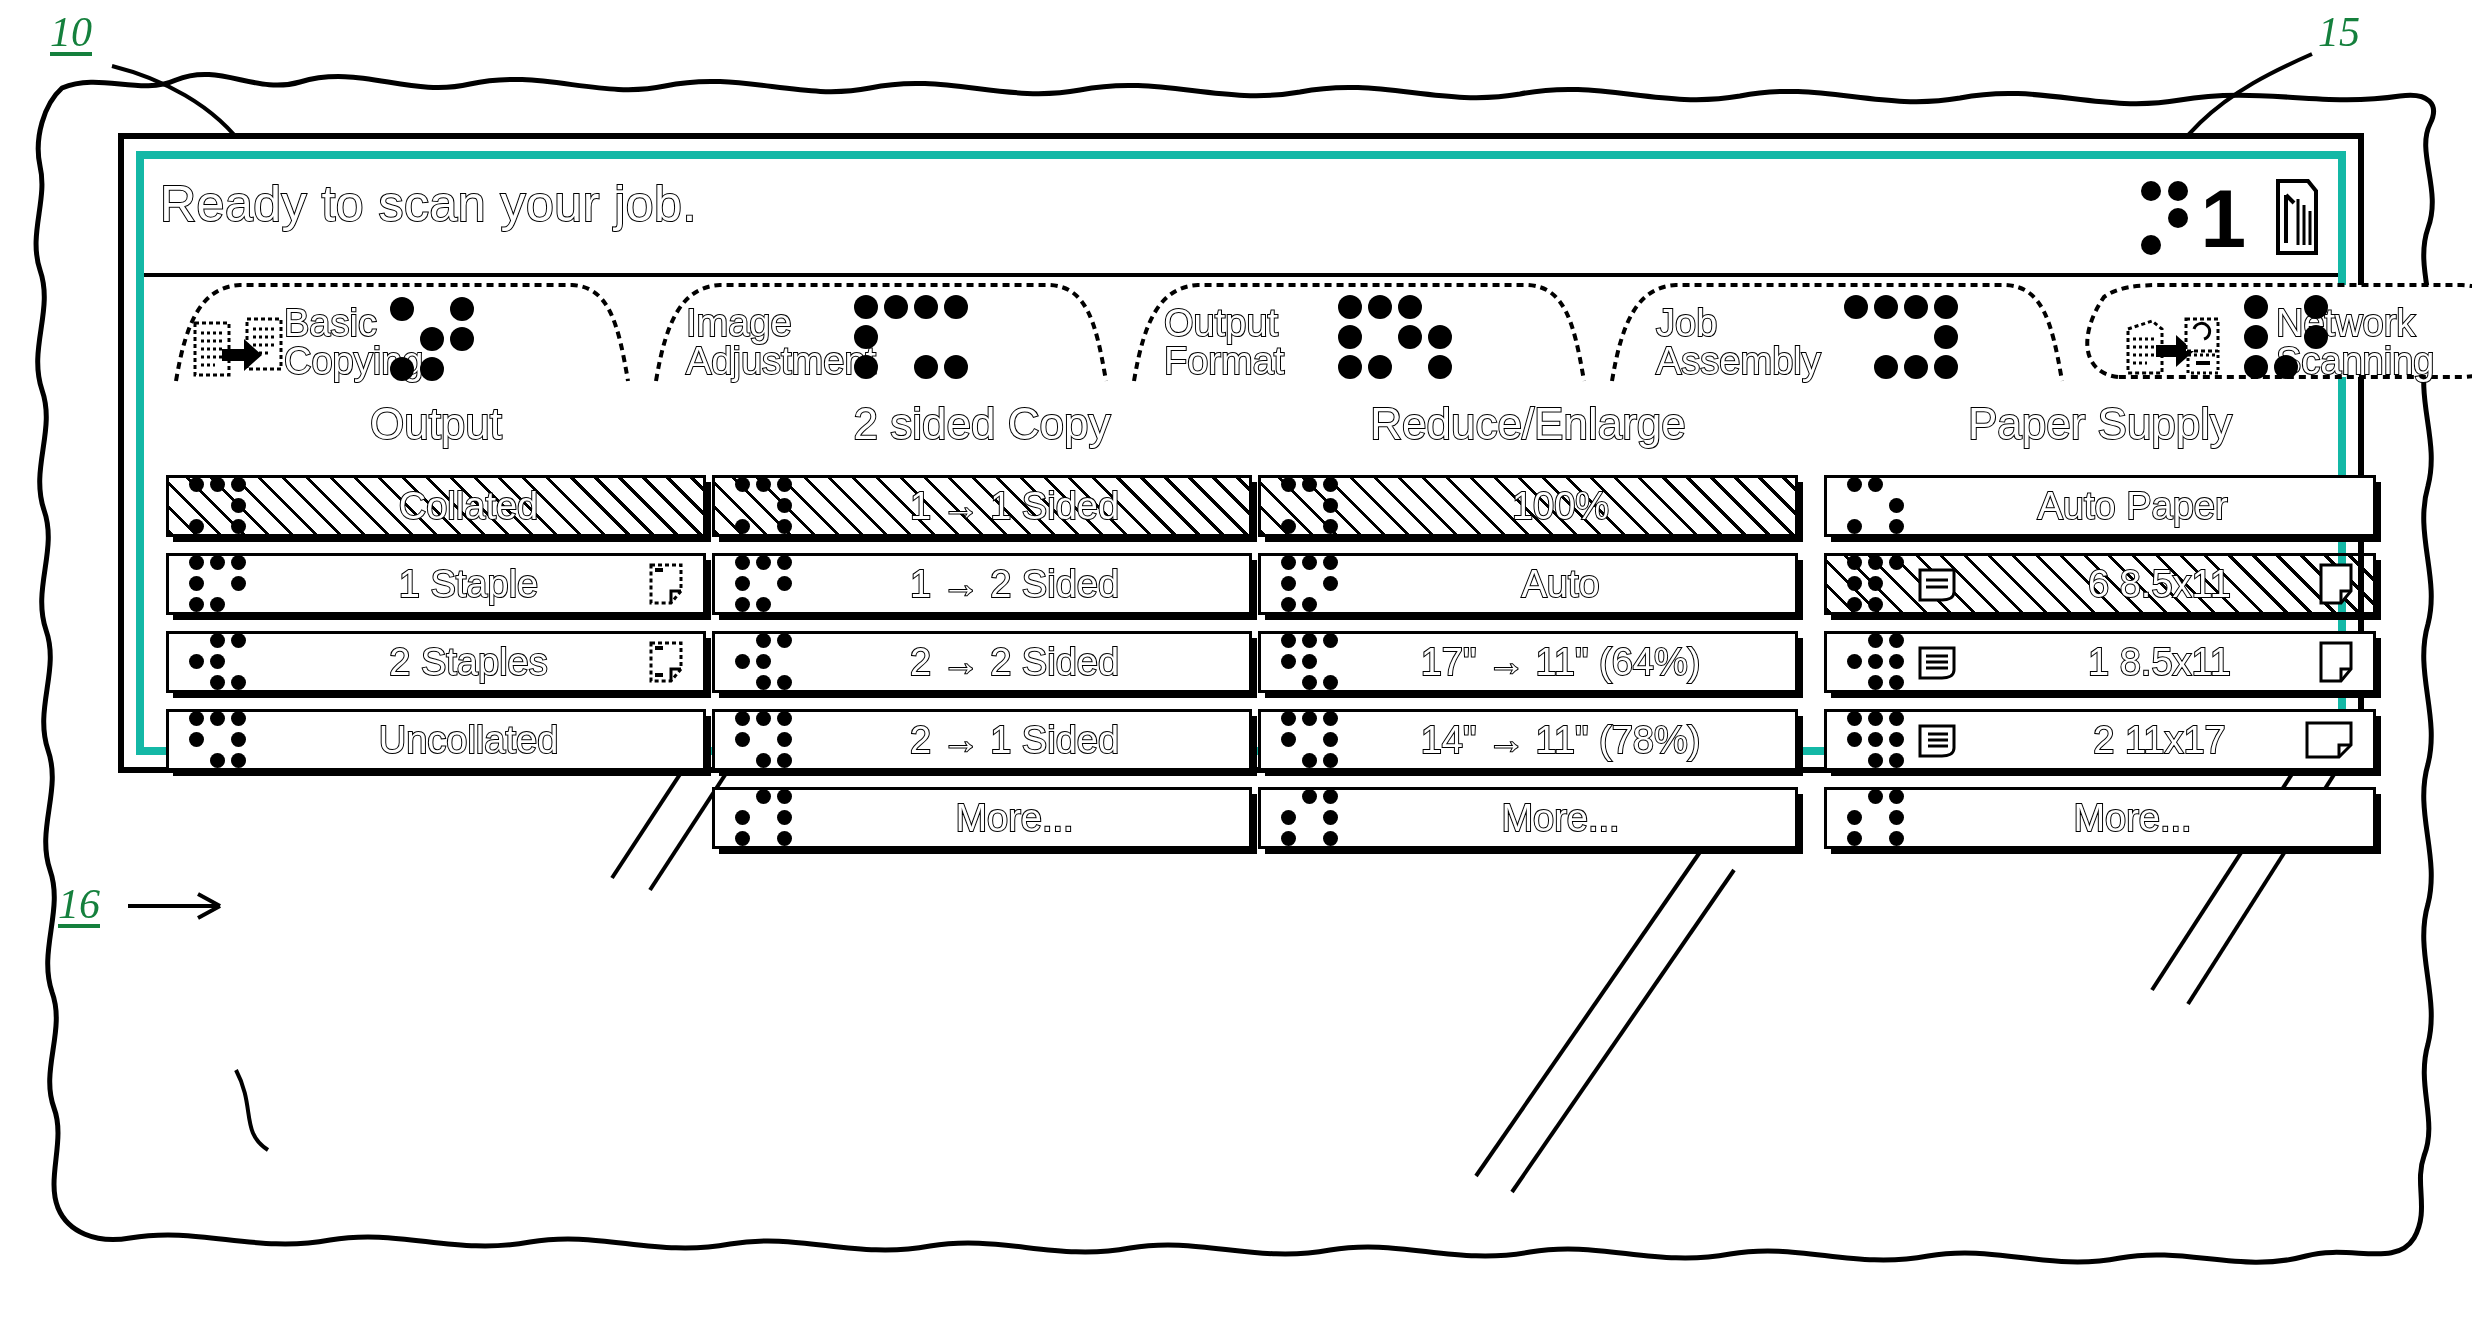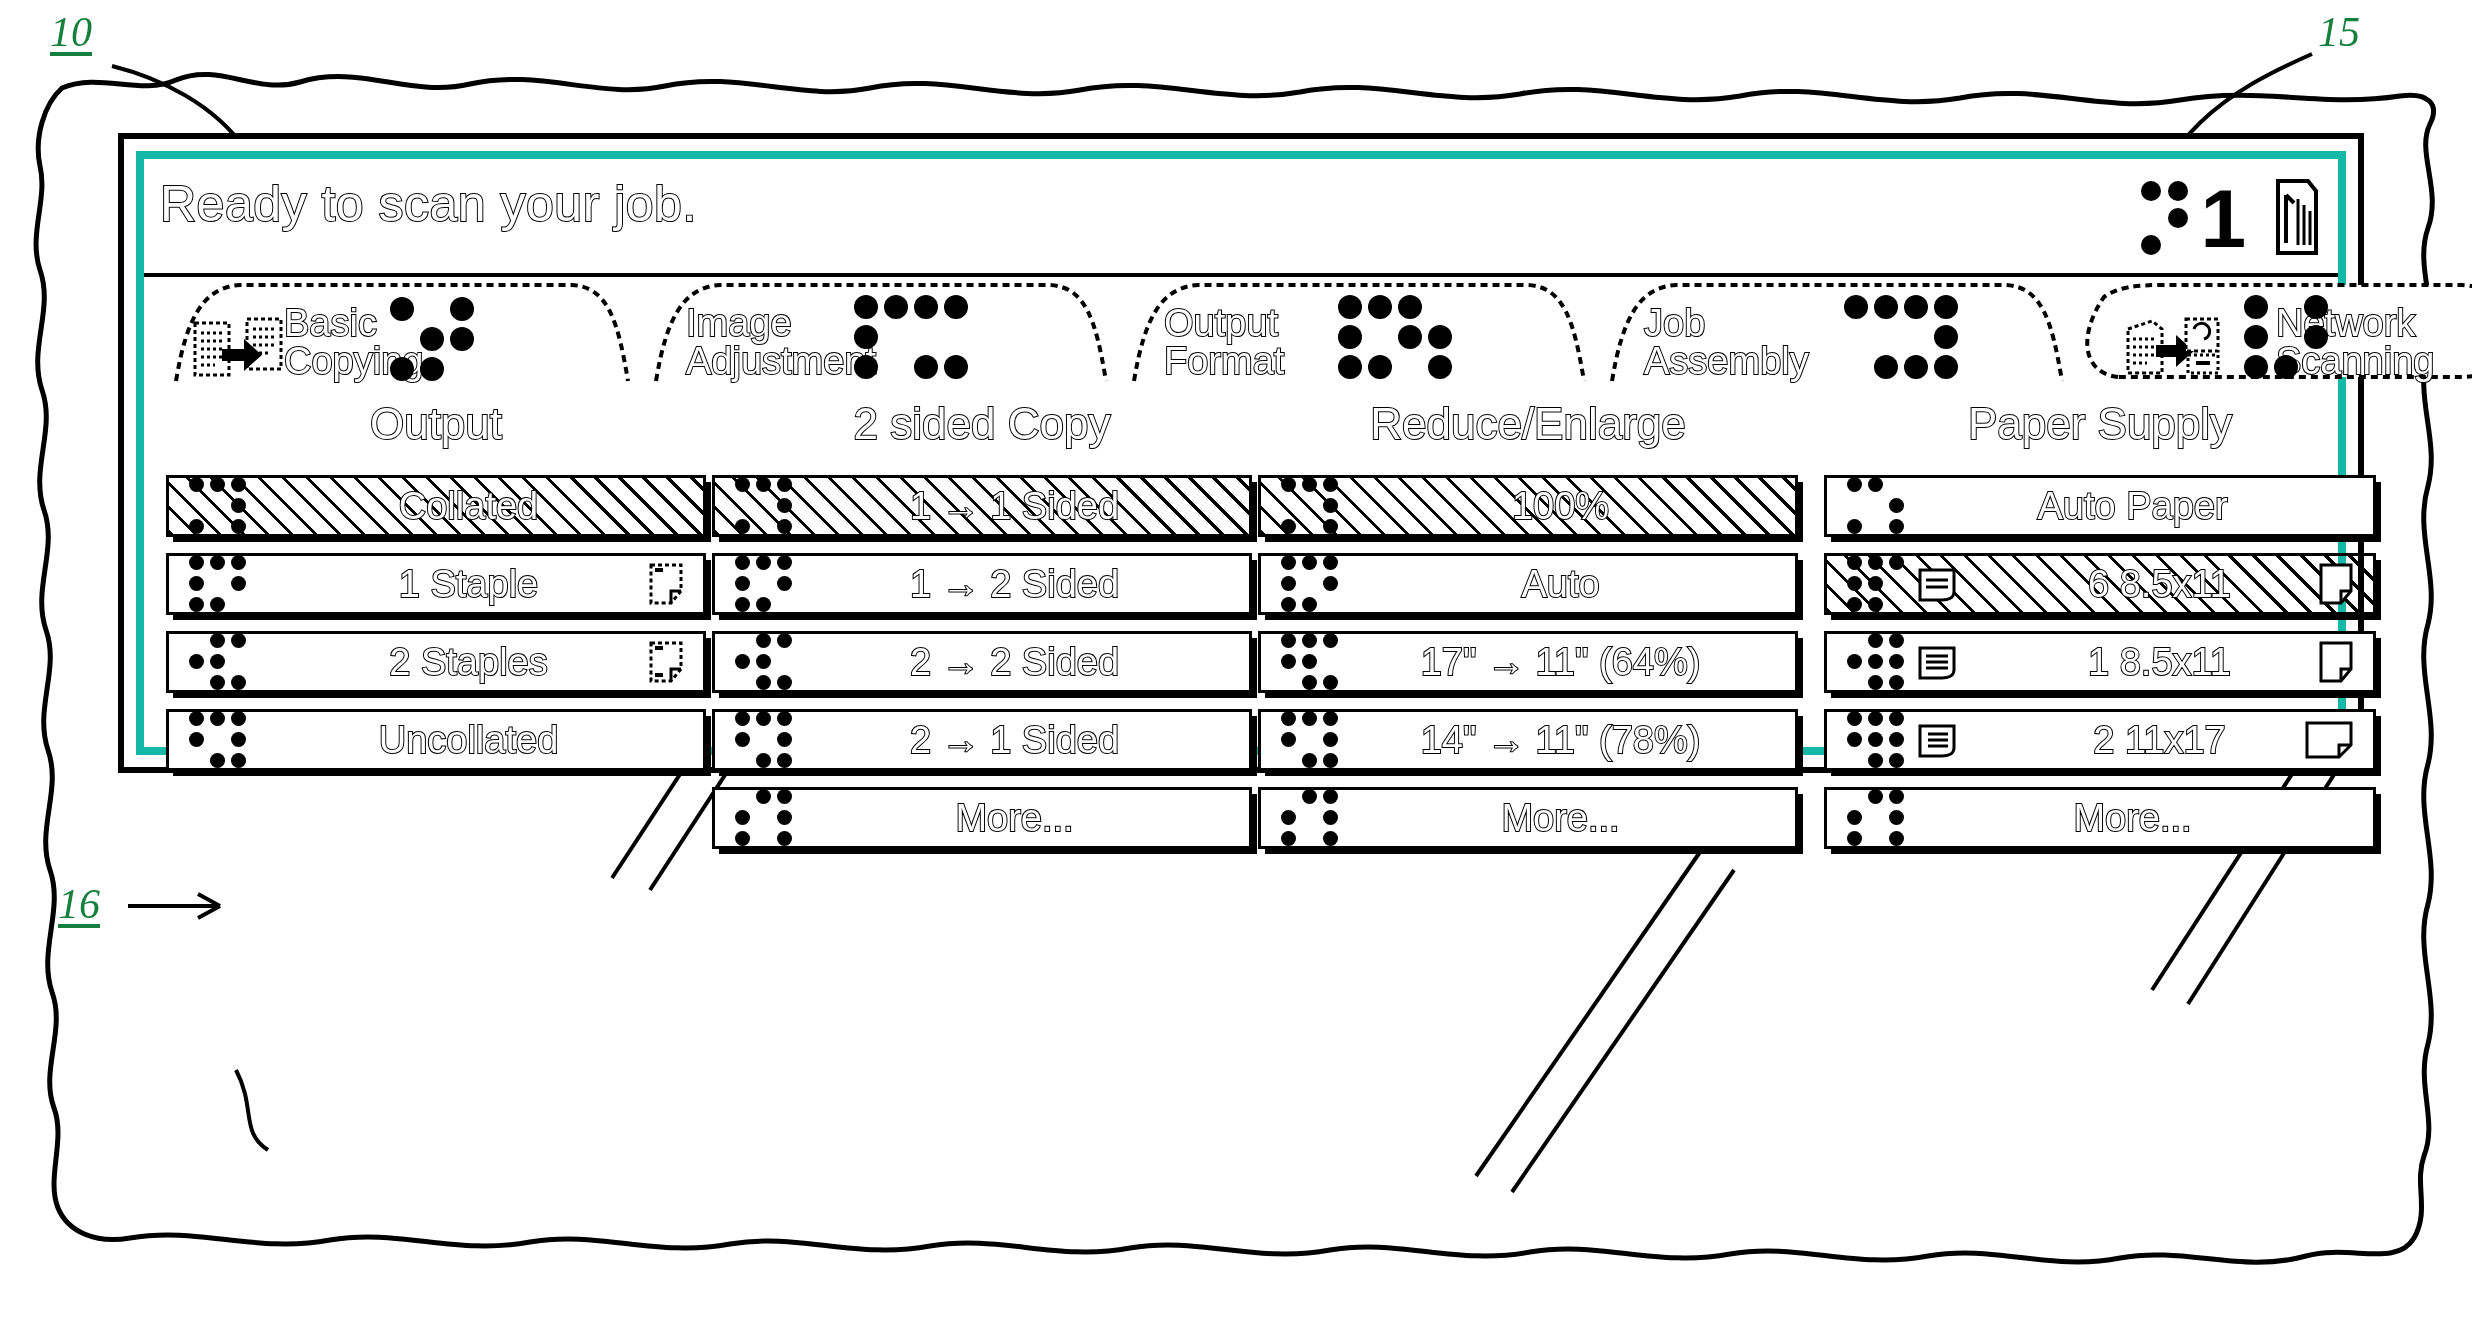--- a/index.html
+++ b/index.html
@@ -241,21 +241,21 @@
                 <span class="bd"></span>
             </div>
           </div>
         </div>
 
         <div class="tab" style="left:1454px;width:468px;">
           <svg class="tab-shape" viewBox="0 0 468 100" preserveAspectRatio="none">
             <path d="M14,100 C24,40 40,6 78,4 L408,4 C444,6 454,40 464,100" fill="#fff" stroke="#000" stroke-width="4" stroke-dasharray="7 5"></path>
           </svg>
           <div class="tab-inner">
-            <div class="tab-label outline-txt" style="margin-left:16px;">Job
+            <div class="tab-label outline-txt" style="margin-left:28px;">Job
 Assembly</div>
             <div class="tab-braille" style="position:absolute;left:230px;top:14px;">
               <span class="bd"></span>
                 <span class="bd"></span>
                 <span class="bd"></span>
                 <span class="bd"></span>
               <span class="bd off"></span>
                 <span class="bd off"></span>
                 <span class="bd off"></span>
                 <span class="bd"></span>

